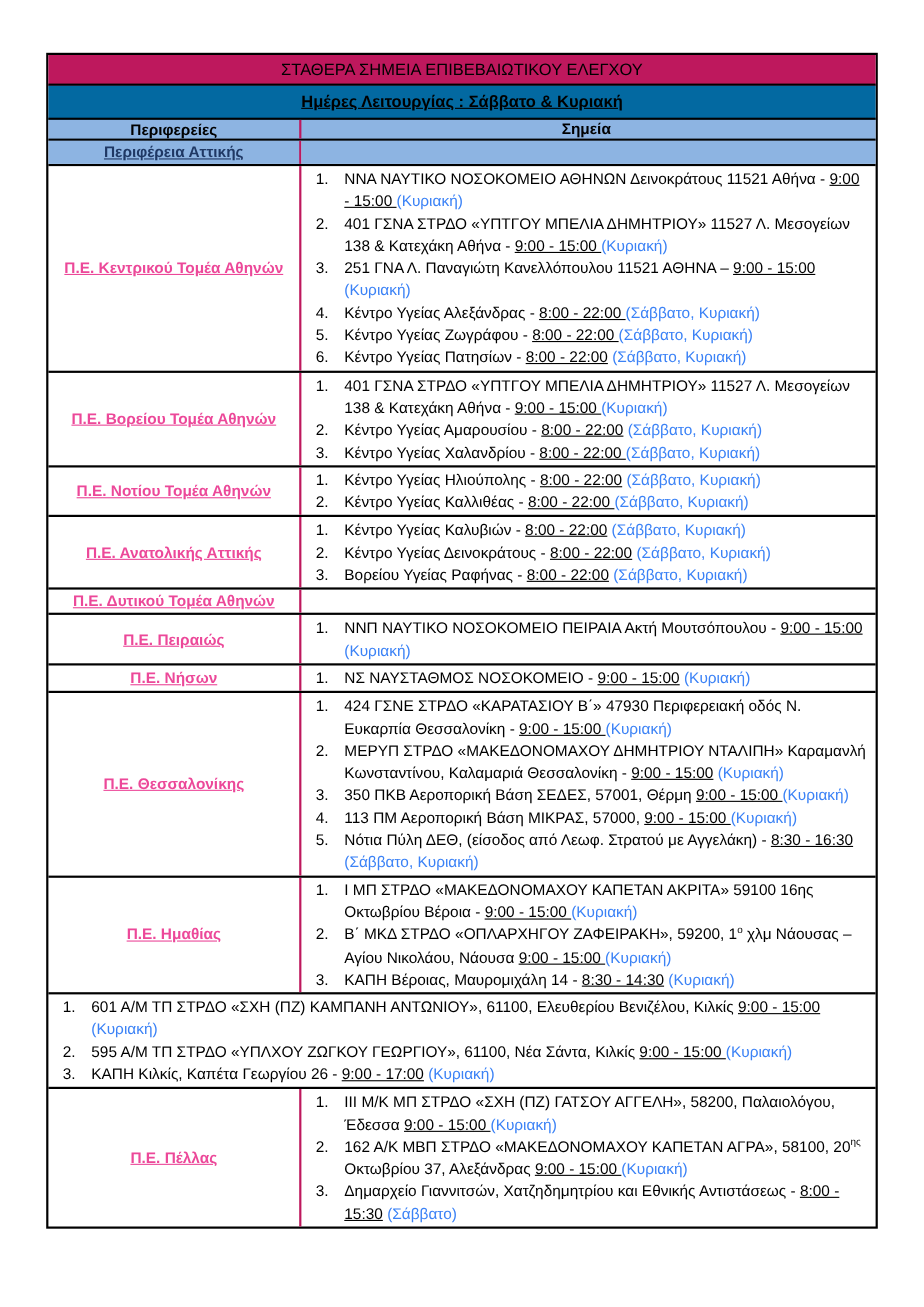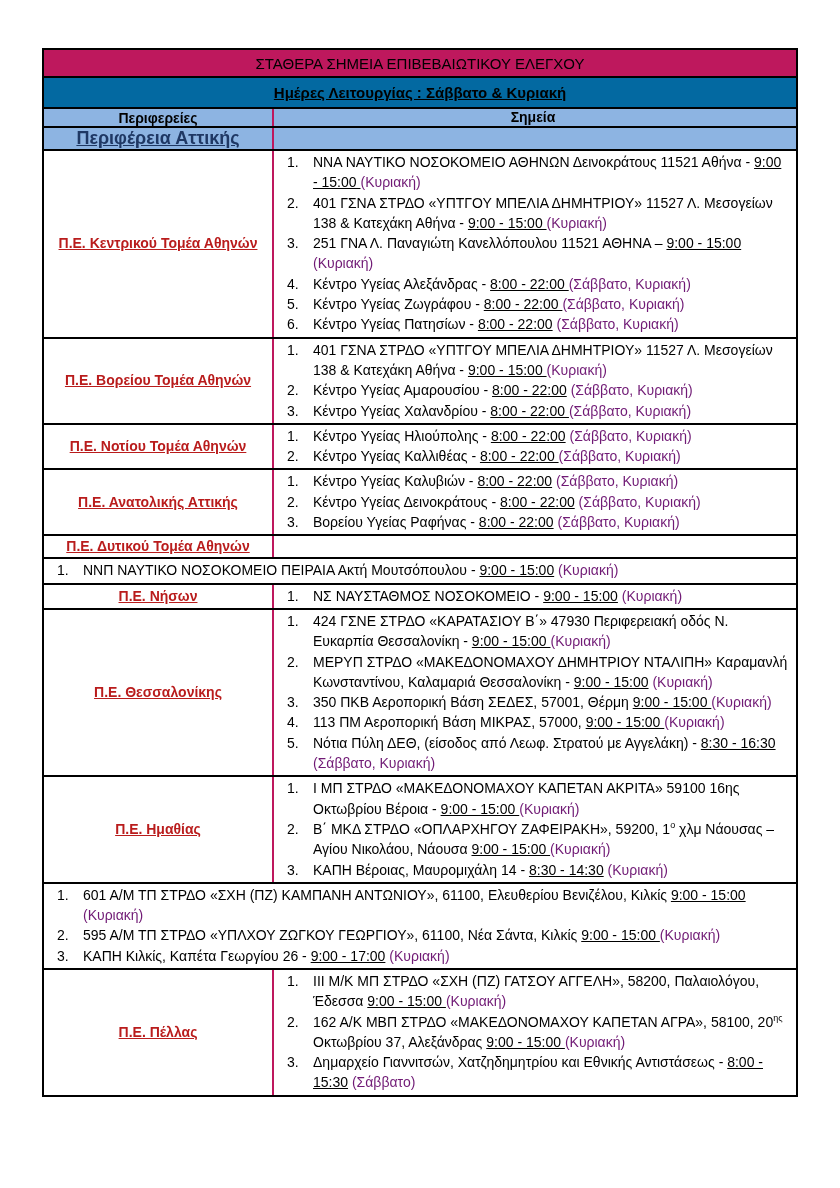--- a/index.html
+++ b/index.html
@@ -50,46 +50,46 @@
   .cell-right {
     flex:1 1 auto;
     box-sizing:border-box;
     padding:1px 4px 2px 0;
   }
 
   
   .region-row .cell-left, .region-row .cell-right { background:#8DB4E2; }
   .region-row { min-height:19px; }
   .region-label {
-    font-size:18px; font-weight:bold; text-decoration:underline;
+    font-size:14px; font-weight:bold; text-decoration:underline;
     color:#1F3864; line-height:19px;
     max-width:180px;
   }
 
   
   .pe-label {
     font-size:14px; font-weight:bold; text-decoration:underline;
-    color:#b91c1c; line-height:19px;
+    color:#ec4899; line-height:19px;
   }
   .pe-row { min-height:22px; }
 
   
   .item { display:flex; align-items:flex-start; }
   .item-num {
     flex:0 0 26px; width:26px;
     margin-left:13px;
     font-size:14px; line-height:20.3px;
   }
   .item-text {
     flex:1 1 auto;
     font-size:14px; line-height:20.3px;
     padding-right:4px;
   }
   .seg-u { text-decoration:underline; }
-  .seg-r { color:#701a75; }
+  .seg-r { color:#3b82f6; }
   .seg-sup { vertical-align:super; font-size:9px; line-height:0; }
 </style>
 </head>
 <body>
 
 <div class="doc-table">
   <div class="t-row banner banner-title">
     <span>ΣΤΑΘΕΡΑ ΣΗΜΕΙΑ ΕΠΙΒΕΒΑΙΩΤΙΚΟΥ ΕΛΕΓΧΟΥ</span>
   </div>
   <div class="t-row banner banner-days">
@@ -194,20 +194,23 @@
           </div>
         </div>
       </div>
       <div class="t-row pe-row">
         <div class="cell-left">
           <div class="pe-label">Π.Ε. Δυτικού Τομέα Αθηνών</div>
         </div>
         <div class="cell-right"></div>
       </div>
       <div class="t-row pe-row">
+        <div class="cell-left">
+          <div class="pe-label">Π.Ε. Πειραιώς</div>
+        </div>
         <div class="cell-right">
           <div class="item">
             <div class="item-num">1.</div>
             <div class="item-text"><span>ΝΝΠ ΝΑΥΤΙΚΟ ΝΟΣΟΚΟΜΕΙΟ ΠΕΙΡΑΙΑ Ακτή Μουτσόπουλου - </span><span class="seg-u">9:00 - 15:00</span><span> </span><span class="seg-r">(Κυριακή)</span></div>
           </div>
         </div>
       </div>
       <div class="t-row pe-row">
         <div class="cell-left">
           <div class="pe-label">Π.Ε. Νήσων</div>

